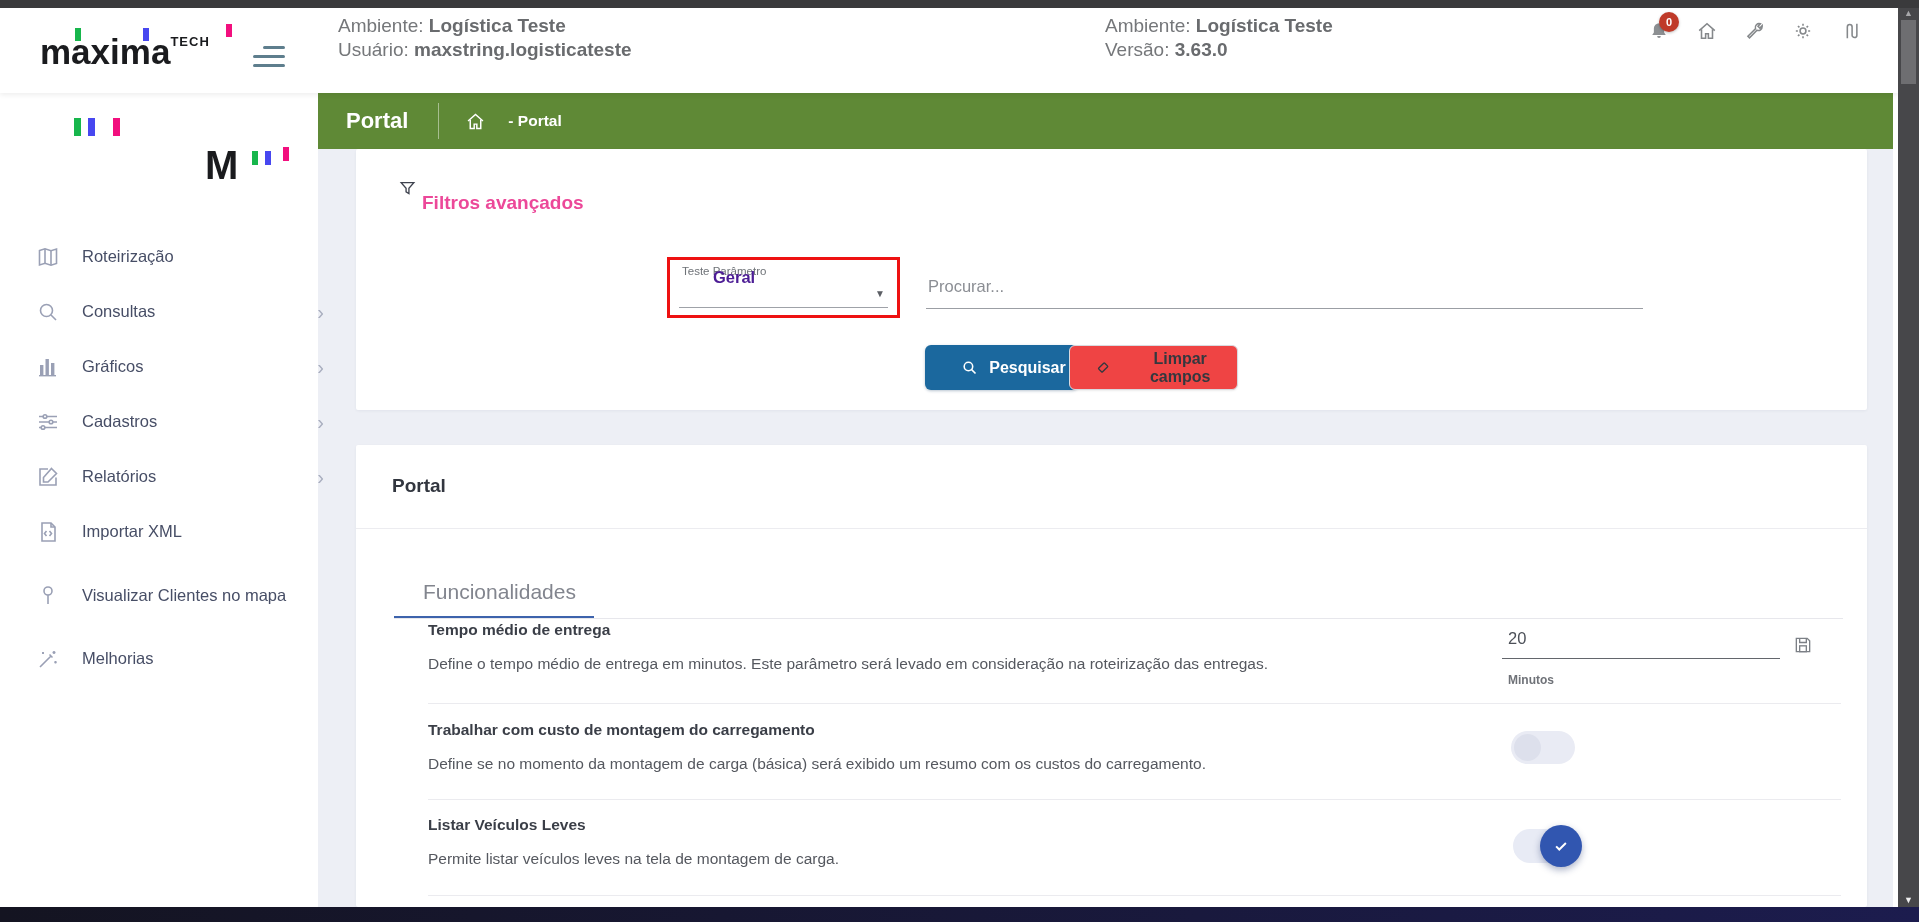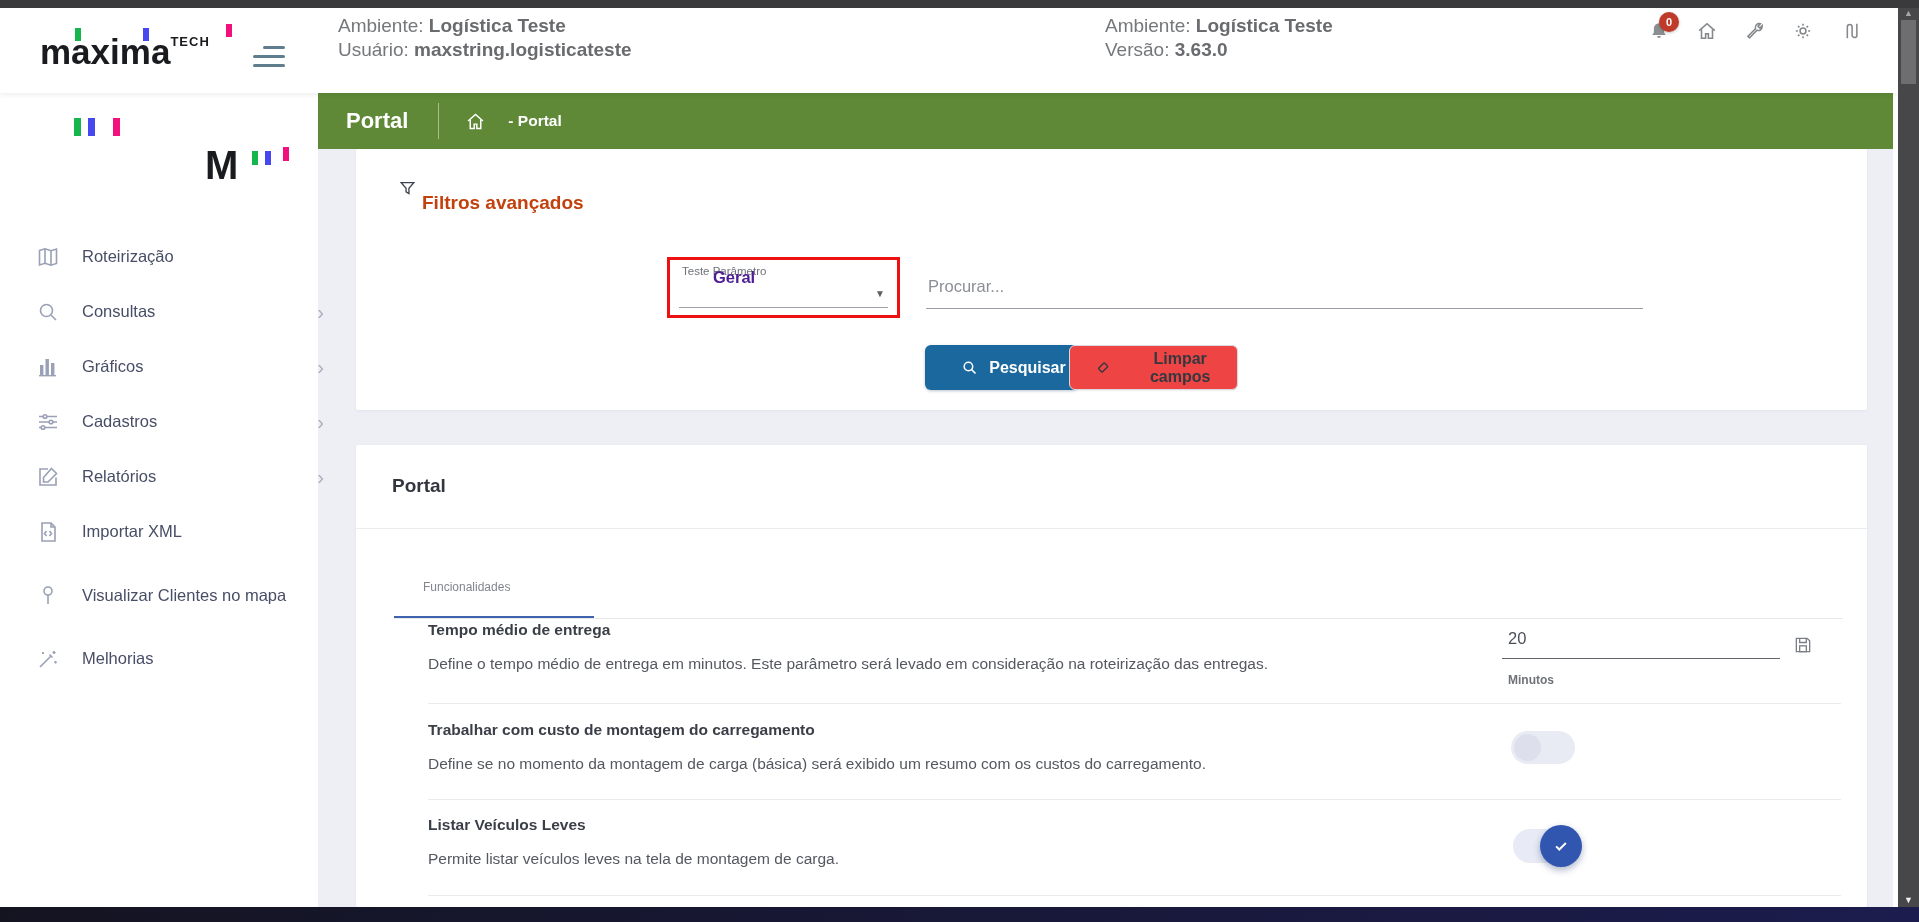--- a/index.html
+++ b/index.html
@@ -63,40 +63,40 @@
   .gb-div { width:1px; height:36px; background:rgba(255,255,255,.45); margin:0 26px 0 30px; }
   .gb-home svg { width:21px; height:21px; display:block; }
   .gb-crumb { font-size:15.5px; margin-left:22px; font-weight:600; }
 
   .card { position:absolute; background:#fff; border-radius:2px; }
   .card1 { left:38px; top:56px; width:1511px; height:261px; box-shadow:0 1px 3px rgba(40,50,80,.06); }
   .card2 { left:38px; top:352px; width:1511px; height:462px; box-shadow:0 1px 3px rgba(40,50,80,.06); }
 
   .flt-ico { position:absolute; left:42px; top:30px; }
   .flt-ico svg { width:19px; height:19px; }
-  .flt-title { position:absolute; left:66px; top:43px; font-size:19px; font-weight:800; color:#c2410c; }
+  .flt-title { position:absolute; left:66px; top:43px; font-size:19px; font-weight:800; color:#ec4899; }
 
   .param-box { position:absolute; left:311px; top:108px; width:233px; height:61px; border:3px solid #ee1111; }
   .param-label { position:absolute; left:12px; top:5px; font-size:11.5px; color:#6e7277; }
   .param-value { position:absolute; left:12px; top:8px; font-size:16.5px; font-weight:700; color:#4c1d95;margin-left:31px; }
   .param-caret { position:absolute; right:12px; top:28px; font-size:10px; color:#5b5e64; }
   .param-underline { position:absolute; left:9px; right:9px; bottom:7px; border-bottom:1px solid #9fa2a8; }
 
   .search-wrap { position:absolute; left:570px; top:122px; width:717px; }
   .search-input { width:100%; border:none; outline:none; border-bottom:1px solid #9b9ea4; font-size:16.5px; color:#4c5058; padding:6px 2px 12px; font-family:"Liberation Sans",sans-serif; background:transparent; }
   .search-input::placeholder { color:#8b8e94; opacity:1; }
 
   .btn { position:absolute; top:196px; height:45px; border-radius:6px; display:flex; align-items:center; justify-content:center; gap:11px; font-size:16px; font-weight:700; cursor:pointer; font-family:"Liberation Sans",sans-serif;padding-left:24px; }
   .btn svg { display:block; }
   .btn-search { left:569px; width:153px; background:#1b689e; color:#fff; border:none; box-shadow:0 1px 3px rgba(20,60,100,.3); }
   .btn-clear { left:713px; width:169px; background:#ef4444; color:#34383f; border:1px solid #d8dadf; box-shadow:0 1px 2px rgba(0,0,0,.08); }
 
   .sec-title { position:absolute; left:36px; top:30px; font-size:19px; font-weight:800; color:#32363f; }
   .sec-div { position:absolute; left:0; right:0; top:83px; border-top:1px solid #ececf0; }
-  .tab { position:absolute; left:67px; top:135px; font-size:12px; color:#82858e; cursor:pointer; }
+  .tab { position:absolute; left:67px; top:135px; font-size:21px; color:#82858e; cursor:pointer; }
   .tab-underline { position:absolute; left:38px; top:171px; width:200px; height:3px; background:#3d63ac; }
   .tab-div { position:absolute; left:38px; right:24px; top:173px; border-top:1px solid #e7e7ec; }
 
   .row-title { position:absolute; left:72px; font-size:15.5px; font-weight:800; color:#3a3e47; }
   .row-desc { position:absolute; left:72px; font-size:15.5px; color:#55585f; }
   .row-div { position:absolute; left:72px; right:26px; border-top:1px solid #ebebef; }
 
   .num-wrap { position:absolute; left:1146px; top:180px; width:278px; }
   .num-input { width:100%; border:none; outline:none; border-bottom:1px solid #63666c; font-size:16.5px; color:#4c5058; padding:4px 6px 10px; font-family:"Liberation Sans",sans-serif; background:transparent; }
   .num-unit { position:absolute; left:1152px; top:228px; font-size:12px; font-weight:800; color:#6f7278; }

